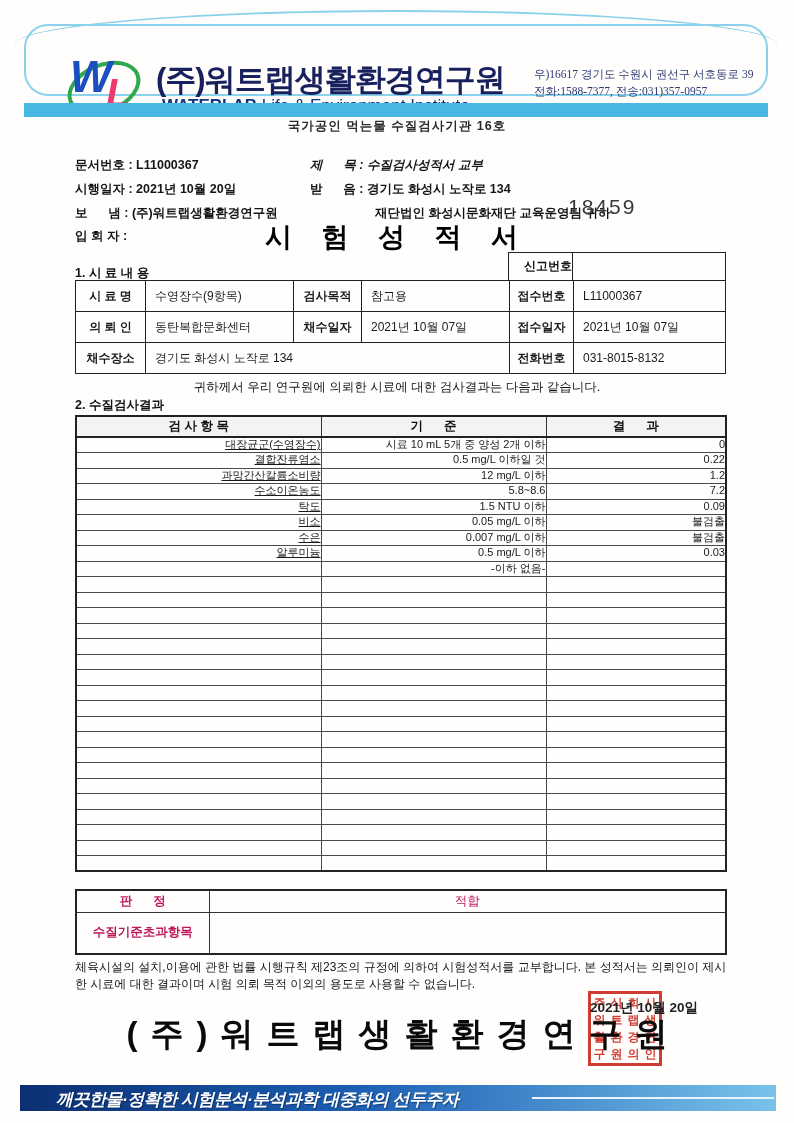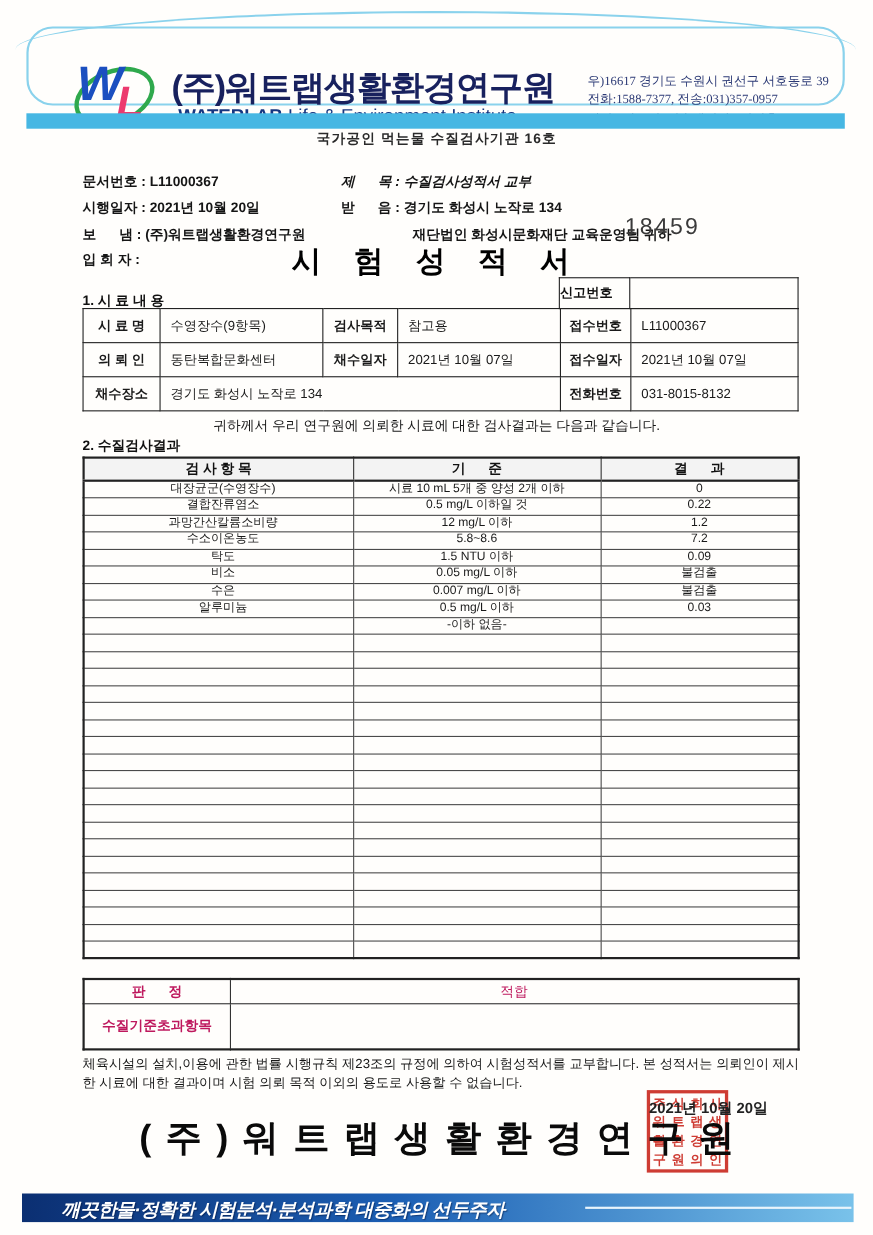--- a/index.html
+++ b/index.html
@@ -67,32 +67,32 @@
   table { border-collapse:collapse; table-layout:fixed; }
   .sample-tbl { position:absolute; left:75px; top:280px; width:650px; }
   .sample-tbl td {
     border:1.5px solid #222; height:31px; font-size:12px; color:#1a1a1a;
     overflow:hidden; white-space:nowrap;
   }
   .sample-tbl td.lab { text-align:center; font-weight:600; white-space:pre; }
   .sample-tbl td.val { padding-left:9px; }
   .reportno-tbl { position:absolute; left:508px; top:252px; width:217px; }
   .reportno-tbl td { border:1.5px solid #222; height:28px; font-size:12px; }
-  .reportno-tbl td.lab { text-align:left; font-weight:600; }
+  .reportno-tbl td.lab { text-align:right; font-weight:600; }
   .result-tbl { position:absolute; left:75px; top:415px; width:650px; border:2px solid #222; }
   .result-tbl th {
     border:1px solid #333; border-bottom:2px solid #222; height:21px;
     background:#f3f3f3; font-size:12.5px; font-weight:600; white-space:pre; color:#111;
   }
   .result-tbl td {
     border:1px solid #4a4a4a; height:15.5px; font-size:11px; color:#1a1a1a;
     line-height:1.05; overflow:hidden; white-space:nowrap; padding:0;
   }
-  .result-tbl td.c-item { text-align:center; padding-left:8px; }
-  .result-tbl td.c-std, .result-tbl td.c-res { text-align:center; }
+  .result-tbl td.c-item { text-align:right; padding-left:8px;text-decoration:underline; }
+  .result-tbl td.c-std, .result-tbl td.c-res { text-align:right; }
   .verdict-tbl { position:absolute; left:75px; top:889px; width:650px; border:2px solid #222; }
   .verdict-tbl td { border:1.5px solid #333; font-size:12.5px; color:#be185d; }
   .verdict-tbl td.lab { text-align:center; font-weight:600; white-space:pre; }
   .verdict-tbl td.val { text-align:center; }
   .vrow1 td { height:22px; }
   .vrow2 td { height:42px; }
   
   .greeting { position:absolute; left:0; top:379px; width:100%; text-align:center; font-size:12.5px; font-weight:500; color:#151515; }
   .footnote {
     position:absolute; left:75px; top:959px; width:654px;

